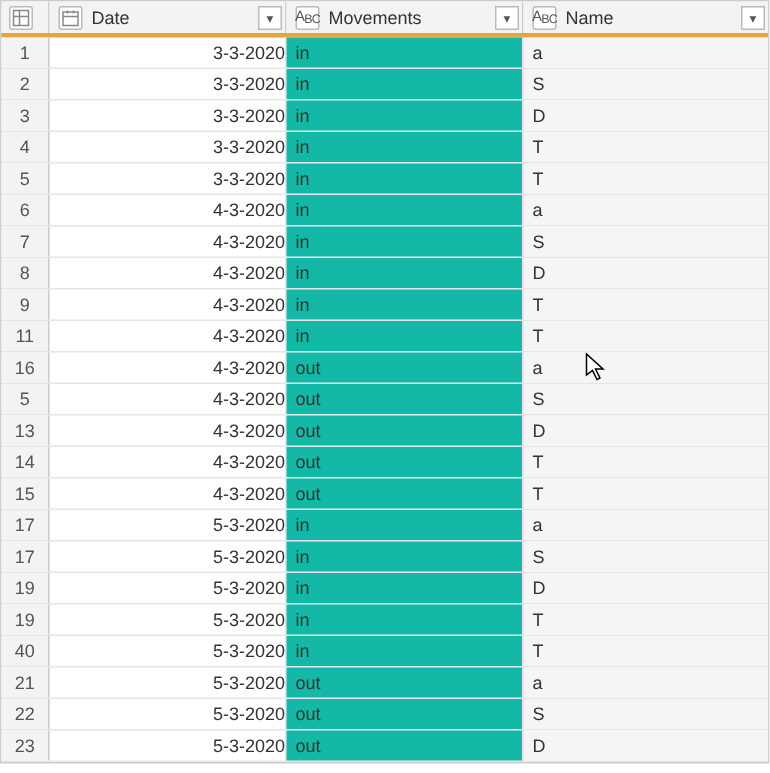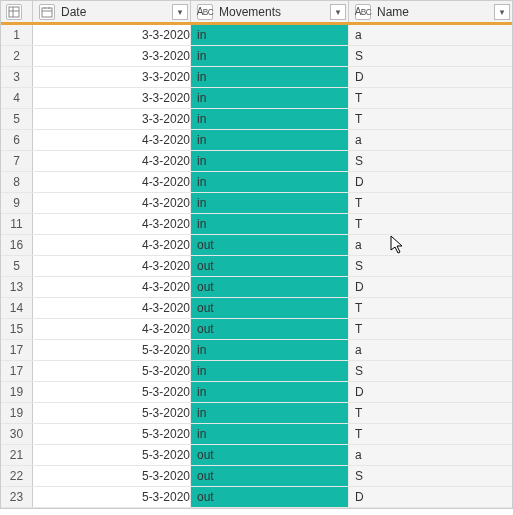--- a/index.html
+++ b/index.html
@@ -264,21 +264,21 @@
         <div class="cell move-col">in</div>
         <div class="cell name-col">D</div>
       </div>
       <div class="row">
         <div class="rownum">19</div>
         <div class="cell date-col">5-3-2020</div>
         <div class="cell move-col">in</div>
         <div class="cell name-col">T</div>
       </div>
       <div class="row">
-        <div class="rownum">30</div>
+        <div class="rownum">40</div>
         <div class="cell date-col">5-3-2020</div>
         <div class="cell move-col">in</div>
         <div class="cell name-col">T</div>
       </div>
       <div class="row">
         <div class="rownum">21</div>
         <div class="cell date-col">5-3-2020</div>
         <div class="cell move-col">out</div>
         <div class="cell name-col">a</div>
       </div>

